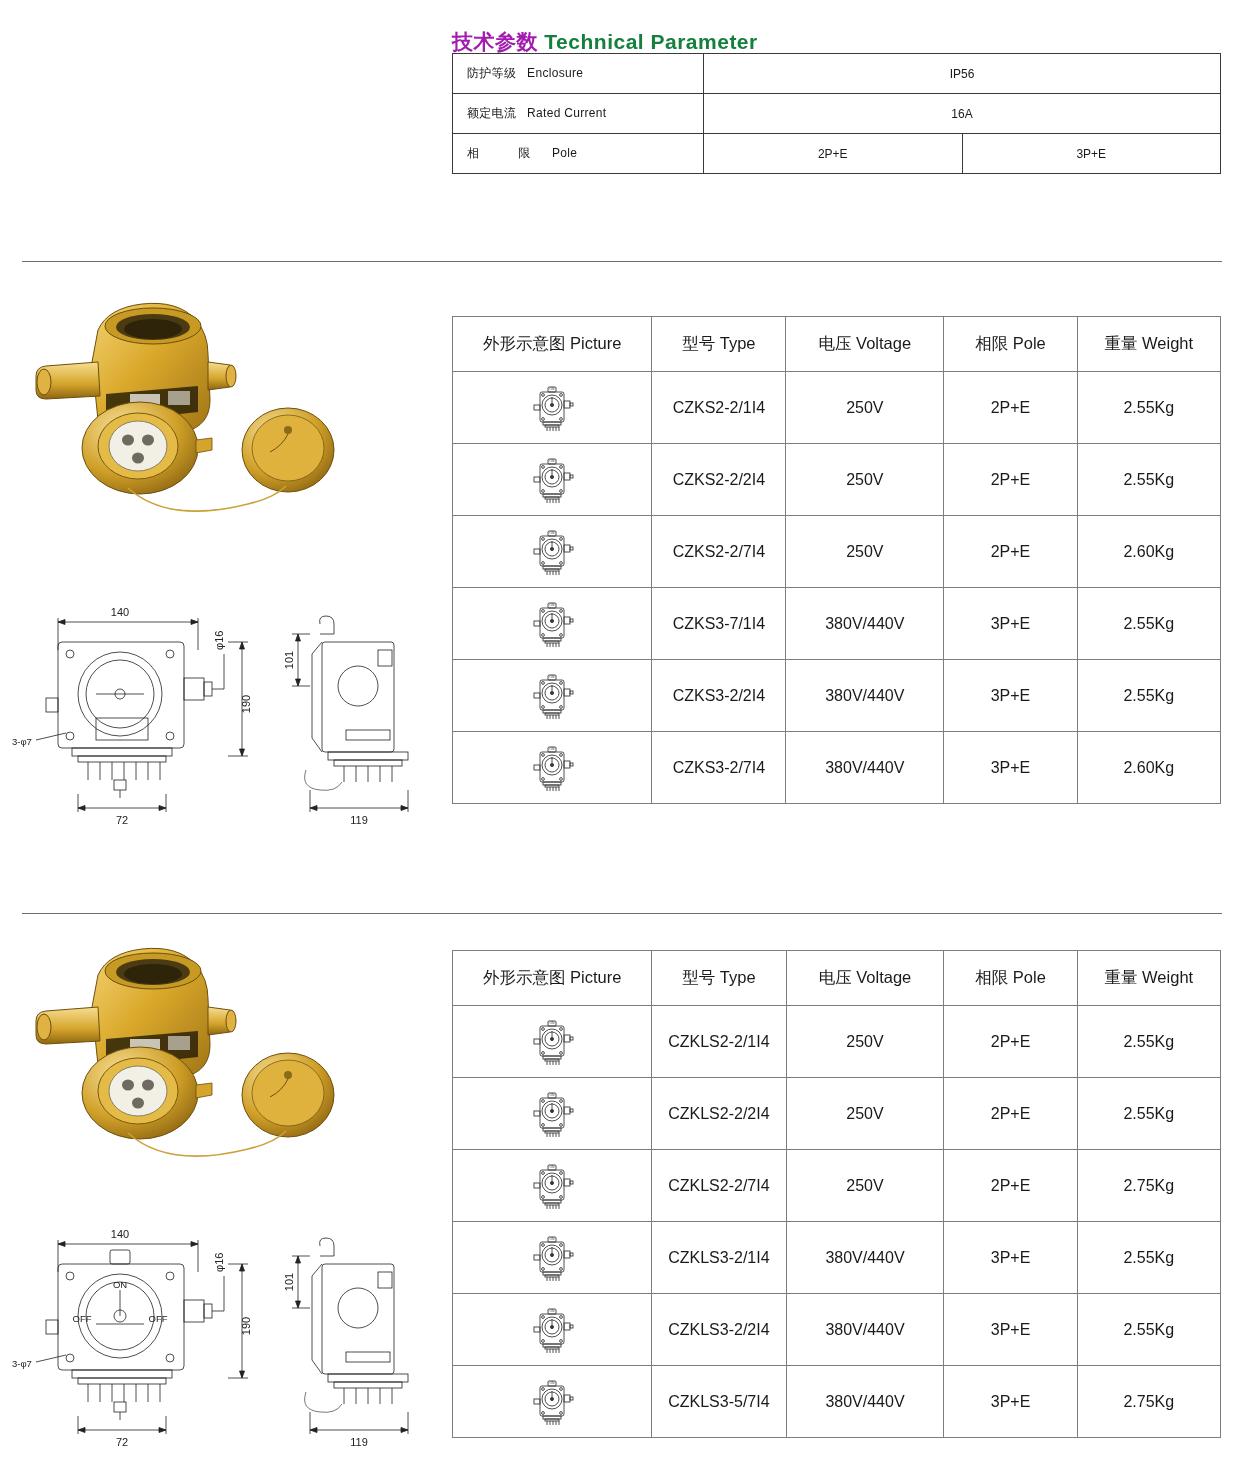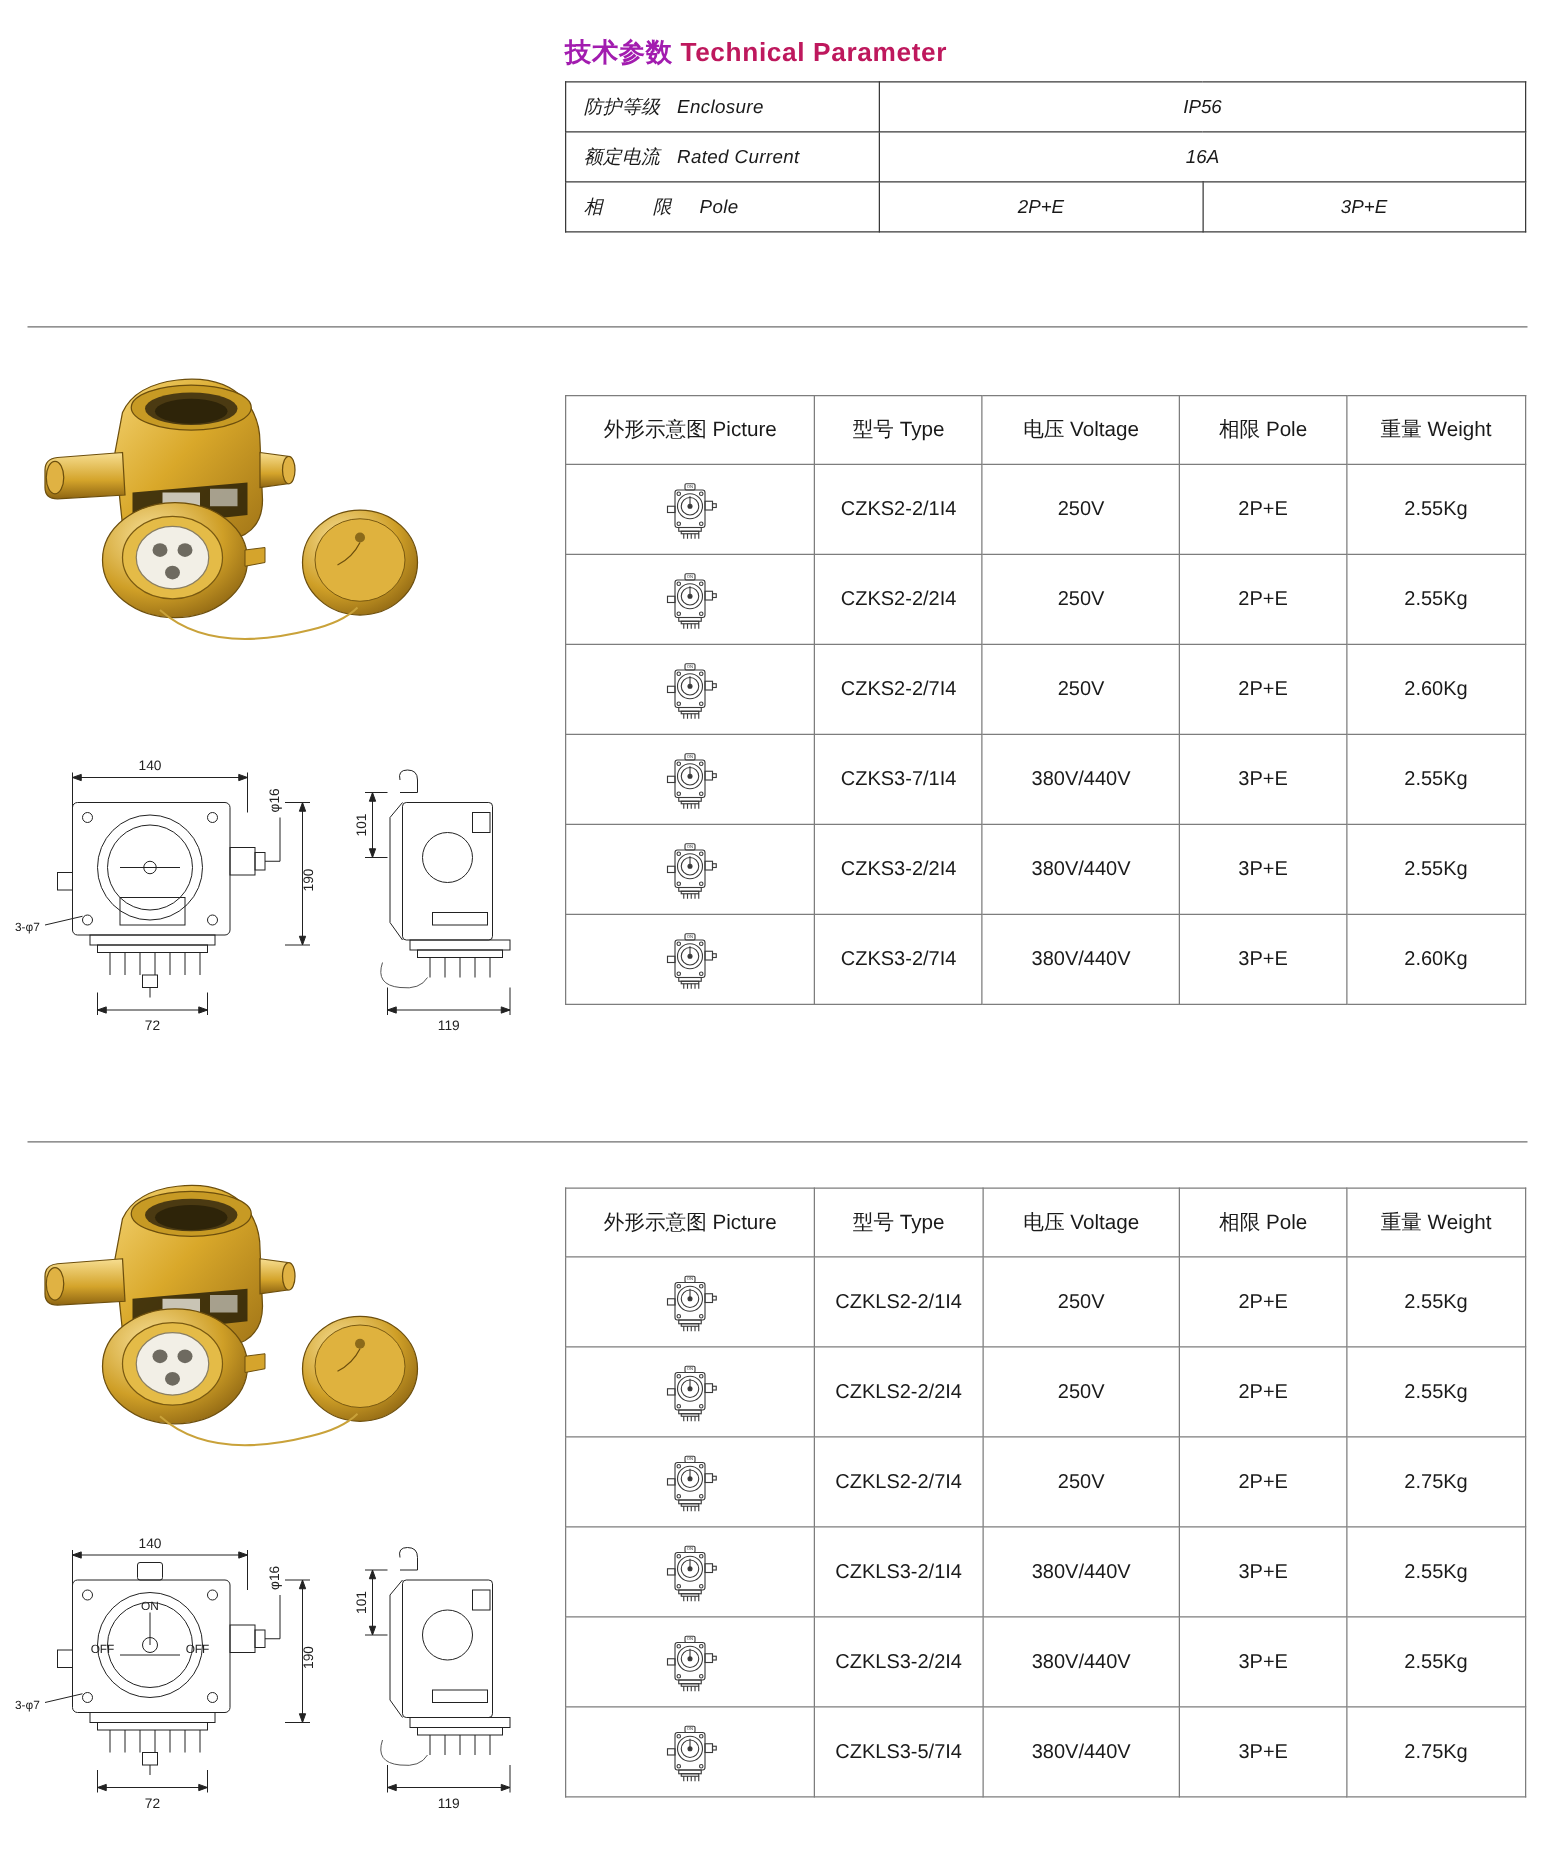--- a/index.html
+++ b/index.html
@@ -18,30 +18,29 @@
   
   .tp-heading {
     position: absolute;
     left: 452px; top: 28px;
     font-size: 21px;
     font-weight: bold;
     letter-spacing: 0.5px;
     white-space: nowrap;
   }
   .tp-heading .cn { color: #a21caf; }
-  .tp-heading .en { color: #be185d; }
+  .tp-heading .en { color: #15803d; }
 
   
   .tp-table {
     position: absolute;
-    left: 452px; top: 65px;
+    left: 452px; top: 53px;
     width: 769px;
     border-collapse: collapse;
-    font-size: 15px;
-    font-style: italic;
+    font-size: 12px;
   }
   .tp-table td {
     border: 1px solid #3a3a3a;
     height: 40px;
     padding: 0 14px;
     vertical-align: middle;
   }
   .tp-table td.label {
     width: 251px;
     text-align: left;

